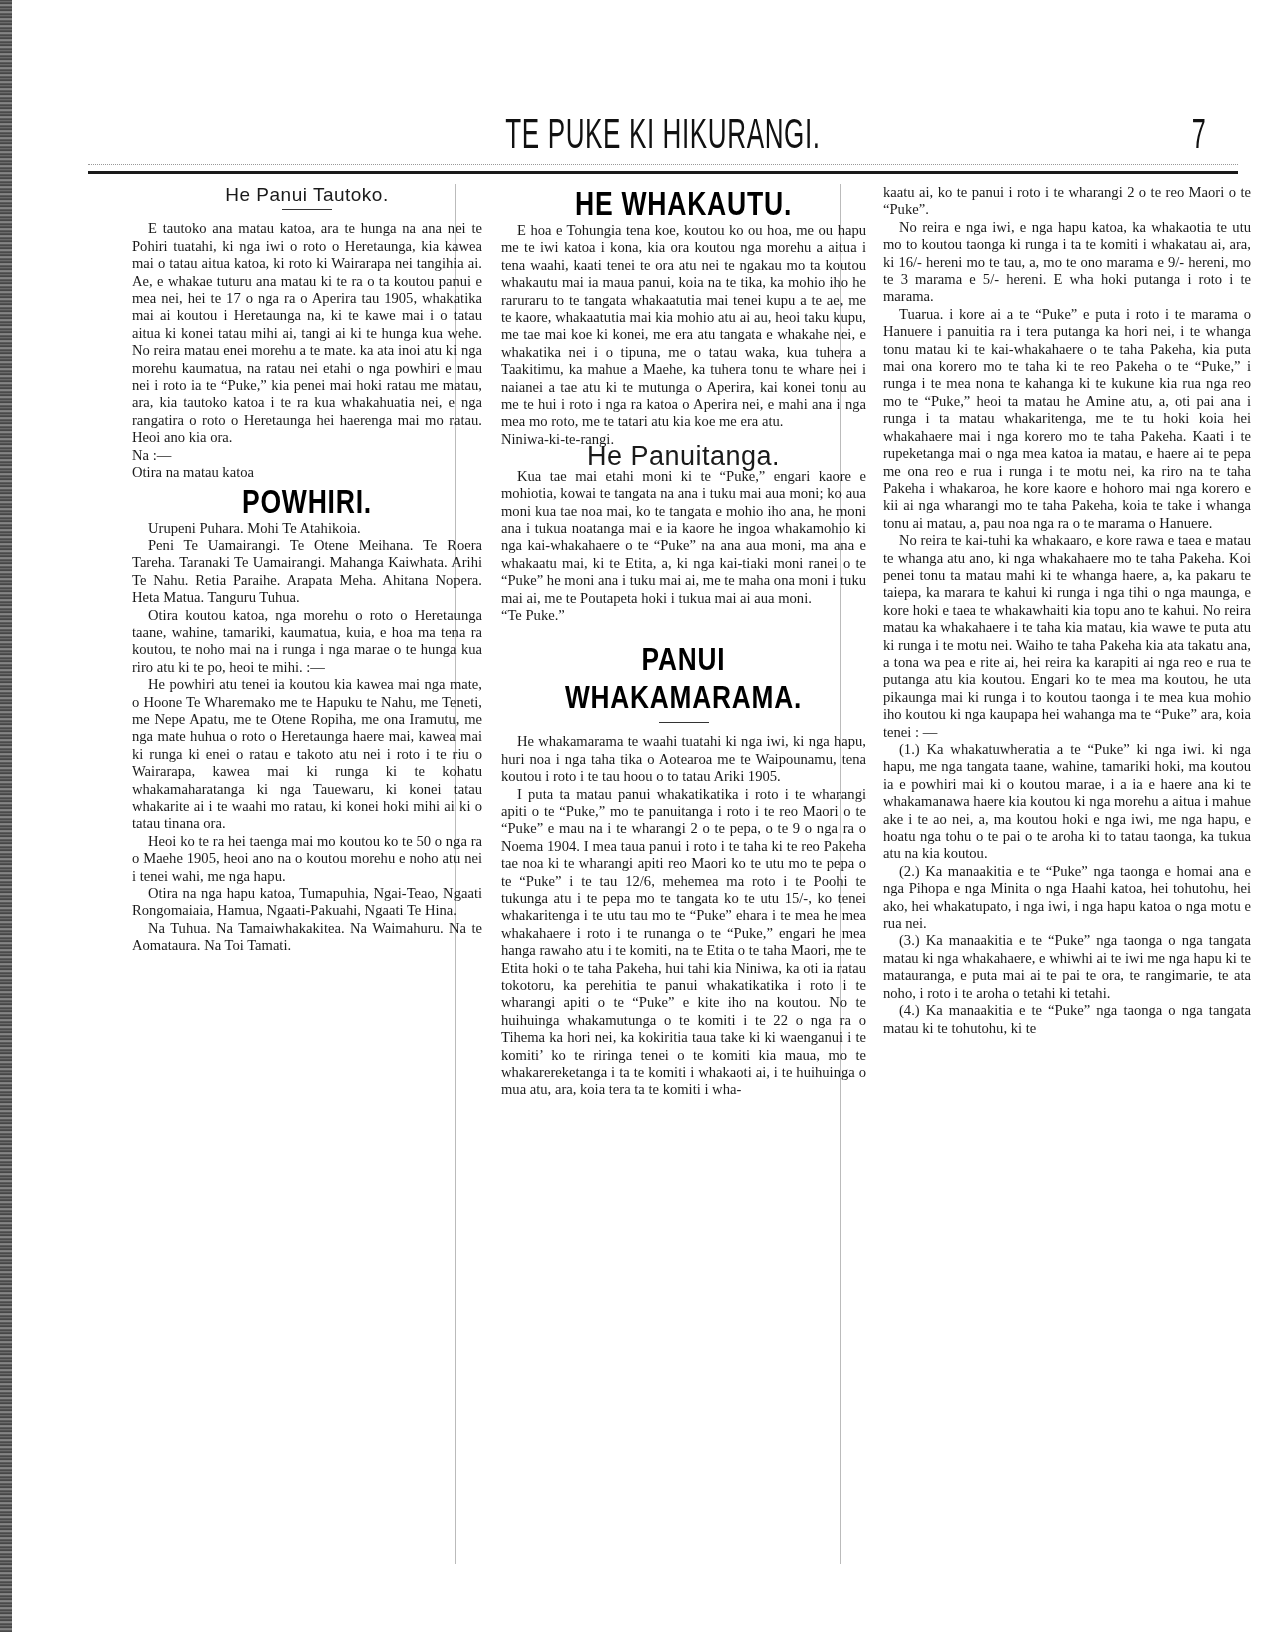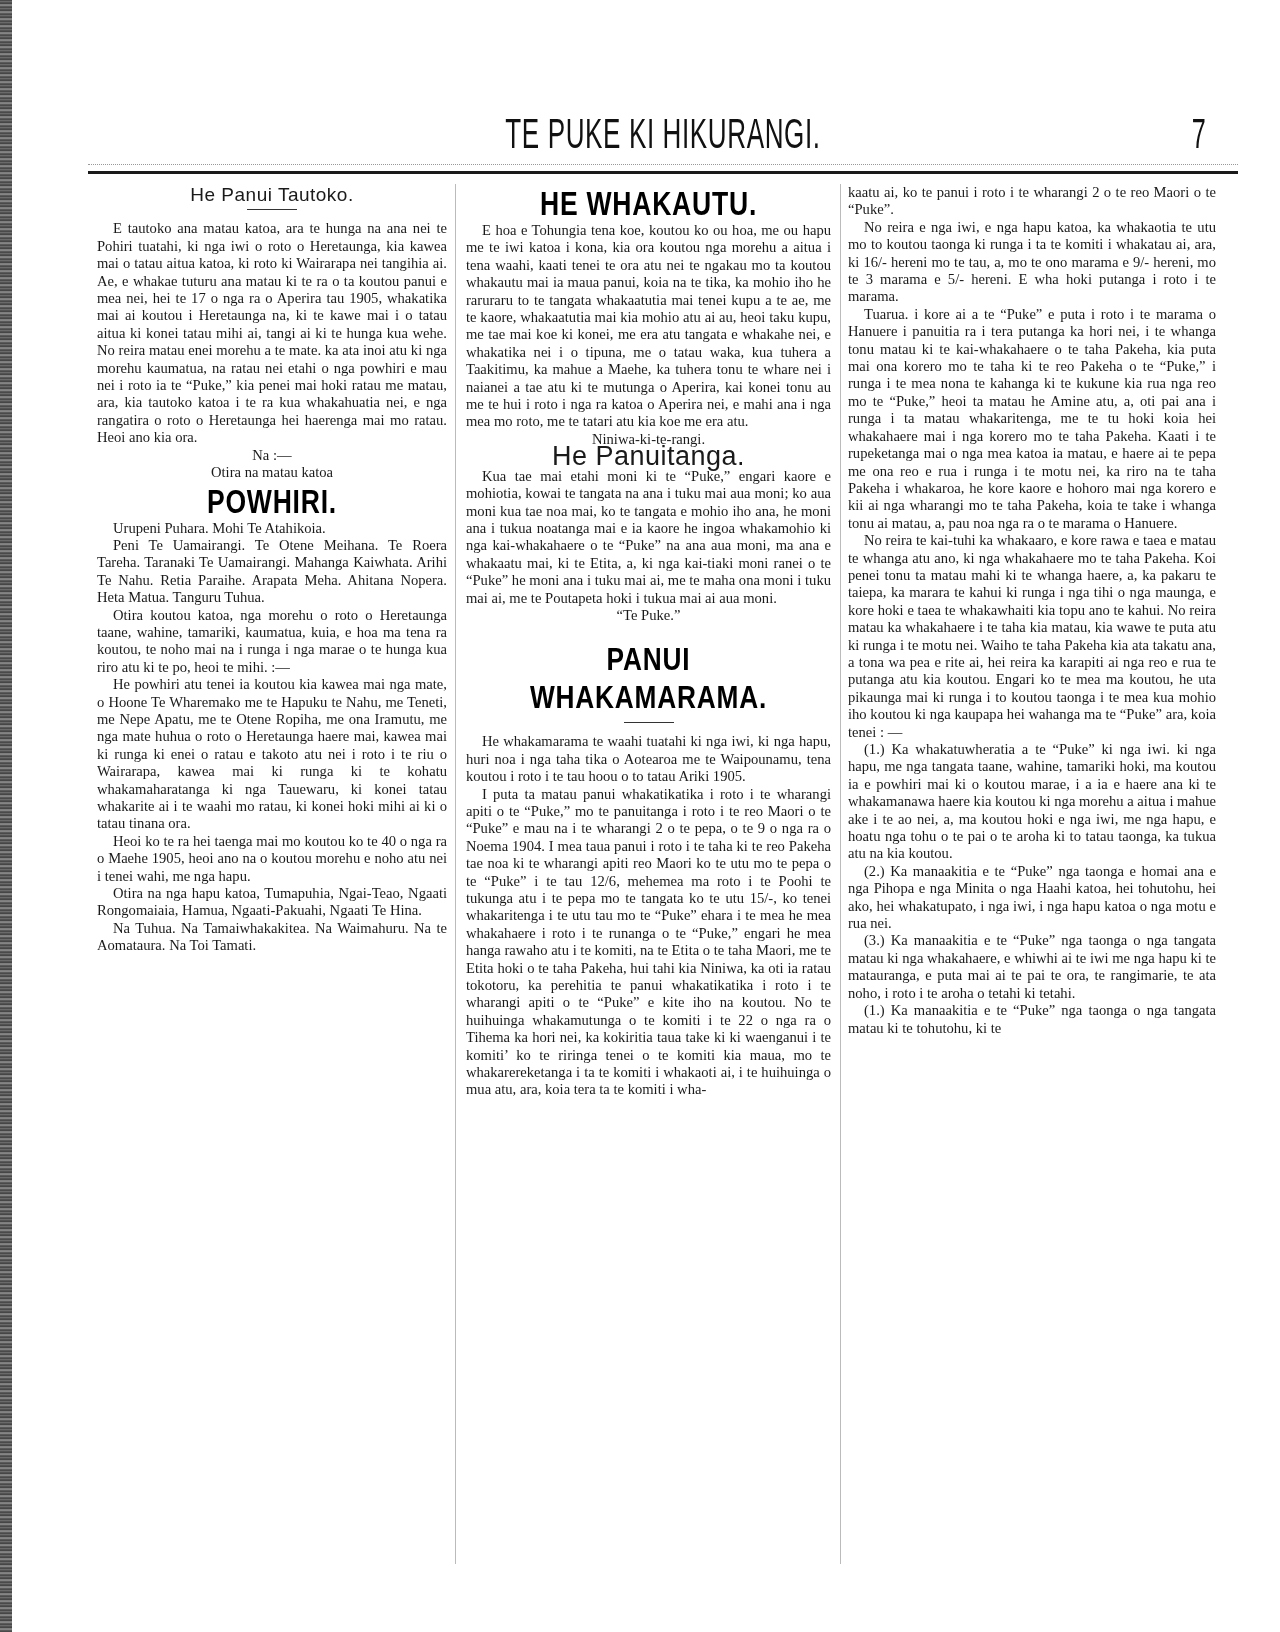--- a/index.html
+++ b/index.html
@@ -6,29 +6,29 @@
   body { width: 1280px; height: 1632px; position: relative; overflow: hidden; font-family: "Liberation Serif", "DejaVu Serif", serif; color: #1a1a1a; }
   .scan-edge { position: absolute; left: 0; top: 0; width: 12px; height: 1632px;
     background: repeating-linear-gradient(180deg, #3a3a3a 0px, #7a7a7a 2px, #2a2a2a 3px, #9a9a9a 5px, #444 7px);
   }
   .masthead { position: absolute; left: 88px; top: 100px; width: 1150px; height: 70px; }
   .masthead-title { position: absolute; left: 0; right: 0; top: 10px; text-align: center; font-family: "Liberation Sans", "DejaVu Sans", sans-serif; font-size: 42px; transform: scaleX(0.62); letter-spacing: 1px; color: #111; font-weight: normal; }
   .page-number { position: absolute; right: 28px; top: 10px; font-family: "Liberation Sans", sans-serif; font-size: 42px; transform: scaleX(0.6); color: #111; }
   .masthead-rule { position: absolute; left: 88px; top: 171px; width: 1150px; height: 3px; background: #1a1a1a; }
   .masthead-dots { position: absolute; left: 88px; top: 164px; width: 1150px; height: 1px; border-top: 1px dotted #999; }
 
-  .column { position: absolute; top: 184px; font-size: 14.6px; line-height: 17.4px; text-align: justify; }
+  .column { position: absolute; top: 184px; font-size: 14.6px; line-height: 17.4px; text-align: justify; margin-left: 35px; }
   .col-left { left: 97px; width: 350px; }
   .col-mid { left: 466px; width: 365px; }
   .col-right { left: 848px; width: 368px; font-family: Liberation Serif, serif; }
   .col-divider { position: absolute; top: 184px; width: 1px; height: 1380px; background: #bbb; }
 
   p { margin: 0; text-indent: 16px; }
   .noindent { text-indent: 0; }
-  .center { text-align: center; text-indent: 0; }
+  .center { text-align: left; text-indent: 0; }
 
   .h-sans { font-family: "Liberation Sans", "DejaVu Sans", sans-serif; text-align: center; font-size: 19px; margin: 2px 0 4px 0; letter-spacing: 0.5px; font-weight: normal; }
   .h-block { font-family: "Liberation Sans", "DejaVu Sans", sans-serif; font-weight: bold; text-align: center; font-size: 34px; line-height: 38px; transform: scaleX(0.78); margin: 0; letter-spacing: 1px; color: #000; }
   .short-rule { width: 50px; height: 1px; background: #333; margin: 6px auto 10px auto; }
   .sig-list { margin-left: 60px; text-indent: 0; }
   .sig-list div { line-height: 17.4px; }
   .spacer { height: 16px; }
 </style>
 </head>
 <body>
@@ -53,21 +53,21 @@
     <p class="center">Na :—</p>
     <p class="center">Otira na matau katoa</p>
   </article>
 
   <article>
     <h2 class="h-block">POWHIRI.</h2>
     <p>Urupeni Puhara. Mohi Te Atahikoia.</p>
     <p>Peni Te Uamairangi. Te Otene Meihana. Te Roera Tareha. Taranaki Te Uamairangi. Mahanga Kaiwhata. Arihi Te Nahu. Retia Paraihe. Arapata Meha. Ahitana Nopera. Heta Matua. Tanguru Tuhua.</p>
     <p>Otira koutou katoa, nga morehu o roto o Heretaunga taane, wahine, tamariki, kaumatua, kuia, e hoa ma tena ra koutou, te noho mai na i runga i nga marae o te hunga kua riro atu ki te po, heoi te mihi. :—</p>
     <p>He powhiri atu tenei ia koutou kia kawea mai nga mate, o Hoone Te Wharemako me te Hapuku te Nahu, me Teneti, me Nepe Apatu, me te Otene Ropiha, me ona Iramutu, me nga mate huhua o roto o Heretaunga haere mai, kawea mai ki runga ki enei o ratau e takoto atu nei i roto i te riu o Wairarapa, kawea mai ki runga ki te kohatu whakamaharatanga ki nga Tauewaru, ki konei tatau whakarite ai i te waahi mo ratau, ki konei hoki mihi ai ki o tatau tinana ora.</p>
-    <p>Heoi ko te ra hei taenga mai mo koutou ko te 40 o nga ra o Maehe 1905, heoi ano na o koutou morehu e noho atu nei i tenei wahi, me nga hapu.</p>
+    <p>Heoi ko te ra hei taenga mai mo koutou ko te 50 o nga ra o Maehe 1905, heoi ano na o koutou morehu e noho atu nei i tenei wahi, me nga hapu.</p>
     <p>Otira na nga hapu katoa, Tumapuhia, Ngai-Teao, Ngaati Rongomaiaia, Hamua, Ngaati-Pakuahi, Ngaati Te Hina.</p>
     <p>Na Tuhua. Na Tamaiwhakakitea. Na Waimahuru. Na te Aomataura. Na Toi Tamati.</p>
   </article>
 </section>
 
 <section class="column col-mid">
   <article>
     <h2 class="h-block">HE WHAKAUTU.</h2>
     <p>E hoa e Tohungia tena koe, koutou ko ou hoa, me ou hapu me te iwi katoa i kona, kia ora koutou nga morehu a aitua i tena waahi, kaati tenei te ora atu nei te ngakau mo ta koutou whakautu mai ia maua panui, koia na te tika, ka mohio iho he raruraru to te tangata whakaatutia mai tenei kupu a te ae, me te kaore, whakaatutia mai kia mohio atu ai au, heoi taku kupu, me tae mai koe ki konei, me era atu tangata e whakahe nei, e whakatika nei i o tipuna, me o tatau waka, kua tuhera a Taakitimu, ka mahue a Maehe, ka tuhera tonu te whare nei i naianei a tae atu ki te mutunga o Aperira, kai konei tonu au me te hui i roto i nga ra katoa o Aperira nei, e mahi ana i nga mea mo roto, me te tatari atu kia koe me era atu.</p>
     <p class="center">Niniwa-ki-te-rangi.</p>
@@ -91,15 +91,15 @@
 
 <section class="column col-right">
   <article>
     <p class="noindent">kaatu ai, ko te panui i roto i te wharangi 2 o te reo Maori o te “Puke”.</p>
     <p>No reira e nga iwi, e nga hapu katoa, ka whakaotia te utu mo to koutou taonga ki runga i ta te komiti i whakatau ai, ara, ki 16/- hereni mo te tau, a, mo te ono marama e 9/- hereni, mo te 3 marama e 5/- hereni. E wha hoki putanga i roto i te marama.</p>
     <p>Tuarua. i kore ai a te “Puke” e puta i roto i te marama o Hanuere i panuitia ra i tera putanga ka hori nei, i te whanga tonu matau ki te kai-whakahaere o te taha Pakeha, kia puta mai ona korero mo te taha ki te reo Pakeha o te “Puke,” i runga i te mea nona te kahanga ki te kukune kia rua nga reo mo te “Puke,” heoi ta matau he Amine atu, a, oti pai ana i runga i ta matau whakaritenga, me te tu hoki koia hei whakahaere mai i nga korero mo te taha Pakeha. Kaati i te rupeketanga mai o nga mea katoa ia matau, e haere ai te pepa me ona reo e rua i runga i te motu nei, ka riro na te taha Pakeha i whakaroa, he kore kaore e hohoro mai nga korero e kii ai nga wharangi mo te taha Pakeha, koia te take i whanga tonu ai matau, a, pau noa nga ra o te marama o Hanuere.</p>
     <p>No reira te kai-tuhi ka whakaaro, e kore rawa e taea e matau te whanga atu ano, ki nga whakahaere mo te taha Pakeha. Koi penei tonu ta matau mahi ki te whanga haere, a, ka pakaru te taiepa, ka marara te kahui ki runga i nga tihi o nga maunga, e kore hoki e taea te whakawhaiti kia topu ano te kahui. No reira matau ka whakahaere i te taha kia matau, kia wawe te puta atu ki runga i te motu nei. Waiho te taha Pakeha kia ata takatu ana, a tona wa pea e rite ai, hei reira ka karapiti ai nga reo e rua te putanga atu kia koutou. Engari ko te mea ma koutou, he uta pikaunga mai ki runga i to koutou taonga i te mea kua mohio iho koutou ki nga kaupapa hei wahanga ma te “Puke” ara, koia tenei : —</p>
     <p>(1.) Ka whakatuwheratia a te “Puke” ki nga iwi. ki nga hapu, me nga tangata taane, wahine, tamariki hoki, ma koutou ia e powhiri mai ki o koutou marae, i a ia e haere ana ki te whakamanawa haere kia koutou ki nga morehu a aitua i mahue ake i te ao nei, a, ma koutou hoki e nga iwi, me nga hapu, e hoatu nga tohu o te pai o te aroha ki to tatau taonga, ka tukua atu na kia koutou.</p>
     <p>(2.) Ka manaakitia e te “Puke” nga taonga e homai ana e nga Pihopa e nga Minita o nga Haahi katoa, hei tohutohu, hei ako, hei whakatupato, i nga iwi, i nga hapu katoa o nga motu e rua nei.</p>
     <p>(3.) Ka manaakitia e te “Puke” nga taonga o nga tangata matau ki nga whakahaere, e whiwhi ai te iwi me nga hapu ki te matauranga, e puta mai ai te pai te ora, te rangimarie, te ata noho, i roto i te aroha o tetahi ki tetahi.</p>
-    <p>(1.) Ka manaakitia e te “Puke” nga taonga o nga tangata matau ki te tohutohu, ki te</p>
+    <p>(4.) Ka manaakitia e te “Puke” nga taonga o nga tangata matau ki te tohutohu, ki te</p>
   </article>
 </section>
 
 </body></html>

